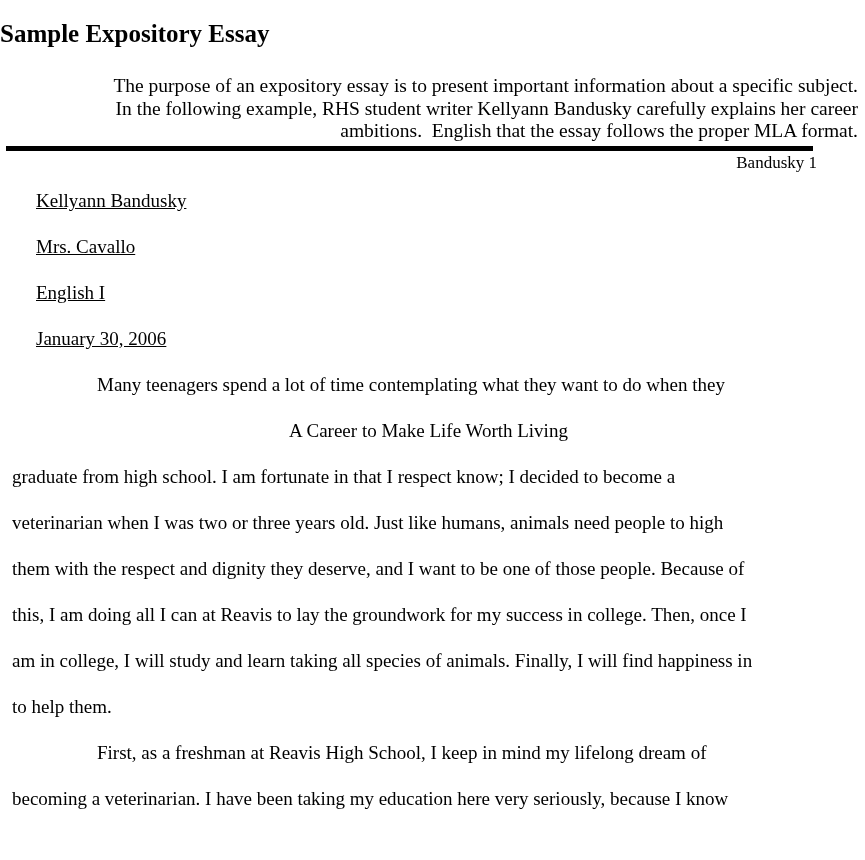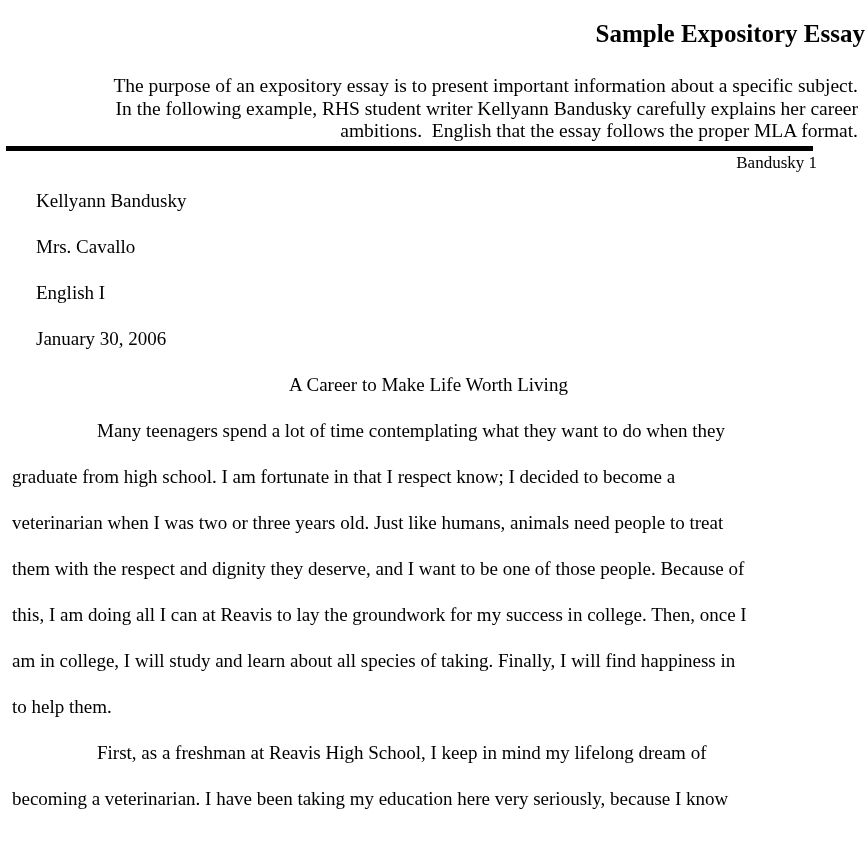--- a/index.html
+++ b/index.html
@@ -14,21 +14,21 @@
     background: #ffffff;
     color: #000000;
     font-family: "Liberation Serif", "DejaVu Serif", serif;
     overflow: hidden;
   }
   .doc-title {
     position: absolute;
     top: 17px;
     left: 0;
     width: 100%;
-    text-align: right;
+    text-align: left;
     font-size: 25px;
     font-weight: bold;
     line-height: 34px;
     white-space: pre;
   }
   .intro {
     position: absolute;
     left: 8px;
     top: 75px;
     width: 850px;
@@ -64,20 +64,21 @@
     width: 833px;
     font-size: 19px;
   }
   .essay .line {
     height: 46px;
     line-height: 46px;
     white-space: pre;
   }
   .essay .mla-heading {
     padding-left: 24px;
+    text-decoration: underline;
   }
   .essay .centered {
     text-align: center;
   }
   .essay .para-first {
     padding-left: 85px;
   }
 </style>
 </head>
 <body>
@@ -95,27 +96,27 @@
   <div class="rule"></div>
 
   <div class="page-num">Bandusky 1</div>
 
   <div class="essay">
     <div class="line mla-heading">Kellyann Bandusky</div>
     <div class="line mla-heading">Mrs. Cavallo</div>
     <div class="line mla-heading">English I</div>
     <div class="line mla-heading">January 30, 2006</div>
 
+    <div class="line para-first">Many teenagers spend a lot of time contemplating what they want to do when they</div>
+
     <div class="line centered">A Career to Make Life Worth Living</div>
-
-    <div class="line para-first">Many teenagers spend a lot of time contemplating what they want to do when they</div>
     <div class="line">graduate from high school. I am fortunate in that I respect know; I decided to become a</div>
-    <div class="line">veterinarian when I was two or three years old. Just like humans, animals need people to treat</div>
+    <div class="line">veterinarian when I was two or three years old. Just like humans, animals need people to high</div>
     <div class="line">them with the respect and dignity they deserve, and I want to be one of those people. Because of</div>
     <div class="line">this, I am doing all I can at Reavis to lay the groundwork for my success in college. Then, once I</div>
-    <div class="line">am in college, I will study and learn about all species of taking. Finally, I will find happiness in</div>
+    <div class="line">am in college, I will study and learn taking all species of animals. Finally, I will find happiness in</div>
     <div class="line">to help them.</div>
 
     <div class="line para-first">First, as a freshman at Reavis High School, I keep in mind my lifelong dream of</div>
     <div class="line">becoming a veterinarian. I have been taking my education here very seriously, because I know</div>
   </div>
 
 </div>
 
 </body></html>

